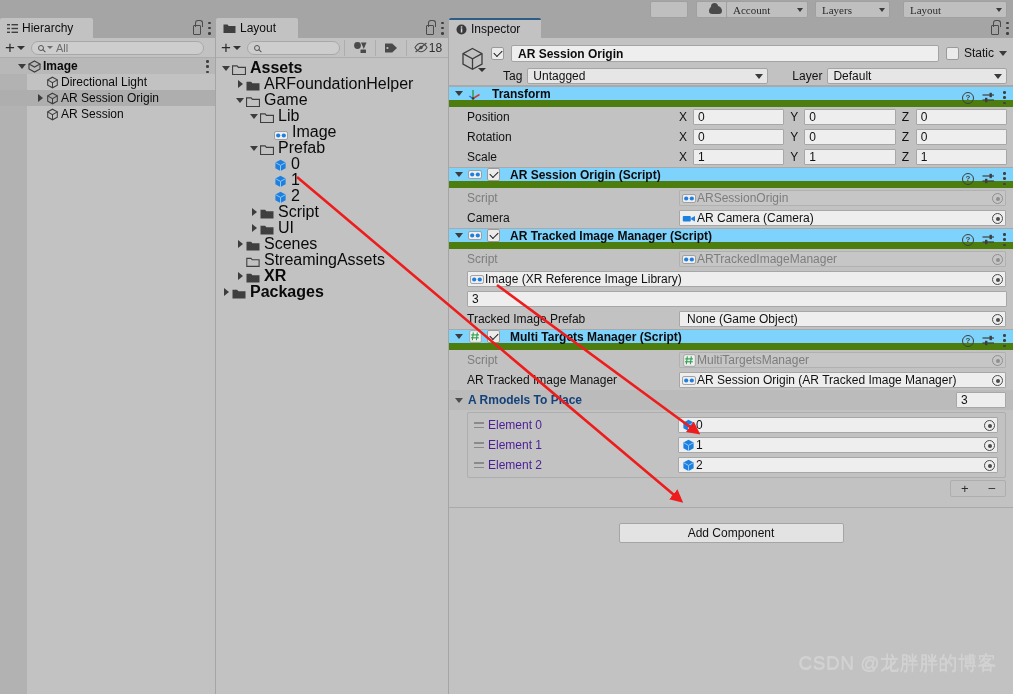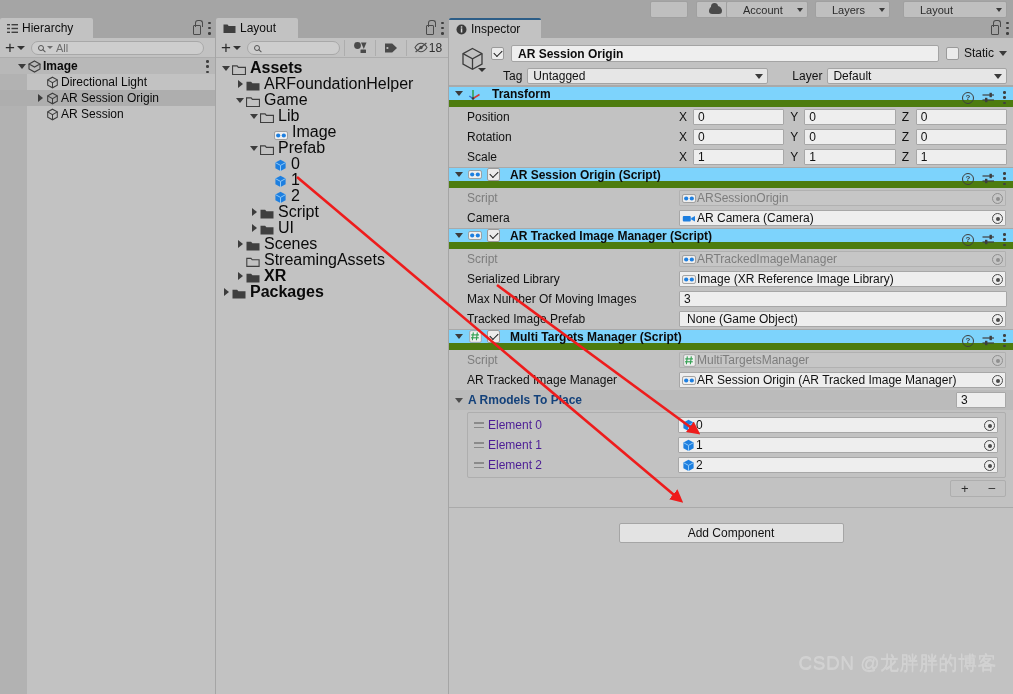--- a/index.html
+++ b/index.html
@@ -21,21 +21,21 @@
     background: #a5a5a5;
   }
   .tb-btn {
     position: absolute; top: 1px; height: 17px;
     background: #bfbfbf;
     border: 1px solid #a0a0a0;
     border-radius: 2px;
     display: flex; align-items: center; justify-content: center;
     font-size: 11px; color: #2b2b2b;
   }
-  .tb-btn.dd { justify-content: space-between; padding: 0 4px 0 16px; }
+  .tb-btn.dd { justify-content: space-between; padding: 0 4px 0 6px; font-family: Liberation Serif, serif; }
   .tb-arrow {
     width: 0; height: 0;
     border-left: 3.5px solid transparent;
     border-right: 3.5px solid transparent;
     border-top: 4px solid #3a3a3a;
     margin-left: 6px;
   }
   .cloud-ico {
     width: 13px; height: 8px; background: #4a4a4a;
     border-radius: 6px 6px 4px 4px; position: relative;
@@ -792,37 +792,35 @@
                   <circle cx="9.8" cy="5.5" r="2.1" fill="#1d7fe0"></circle>
                 </svg>
               </span>
               <span>ARTrackedImageManager</span>
               <span class="obj-sel">
                 <i></i>
               </span>
             </span>
           </div>
           <div class="prop-row">
-            <span class="prop-label">Serialized Library</span>
             <span class="obj-field">
               <span class="mini-ico">
                 <svg width="14" height="11" viewBox="0 0 14 11">
                   <rect x="0.5" y="1.5" width="13" height="8" rx="1.6" fill="#efefef" stroke="#8f8f8f" stroke-width="0.8"></rect>
                   <circle cx="4.2" cy="5.5" r="2.1" fill="#1d7fe0"></circle>
                   <circle cx="9.8" cy="5.5" r="2.1" fill="#1d7fe0"></circle>
                 </svg>
               </span>
               <span>Image (XR Reference Image Library)</span>
               <span class="obj-sel">
                 <i></i>
               </span>
             </span>
           </div>
           <div class="prop-row">
-            <span class="prop-label">Max Number Of Moving Images</span>
             <span class="num-field">3</span>
           </div>
           <div class="prop-row">
             <span class="prop-label">Tracked Image Prefab</span>
             <span class="obj-field">
               <span style="width:4px;display:inline-block;"></span>
               <span>None (Game Object)</span>
               <span class="obj-sel">
                 <i></i>
               </span>

